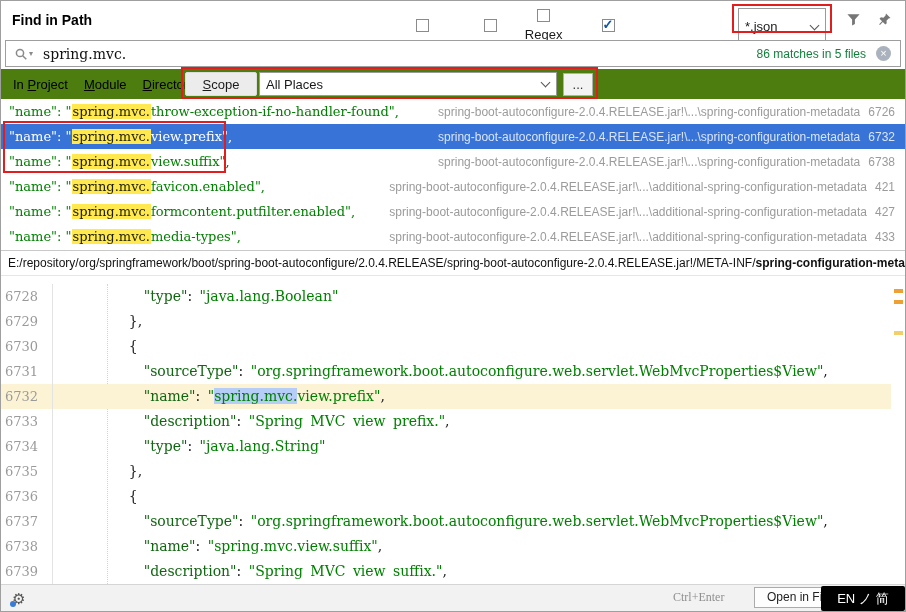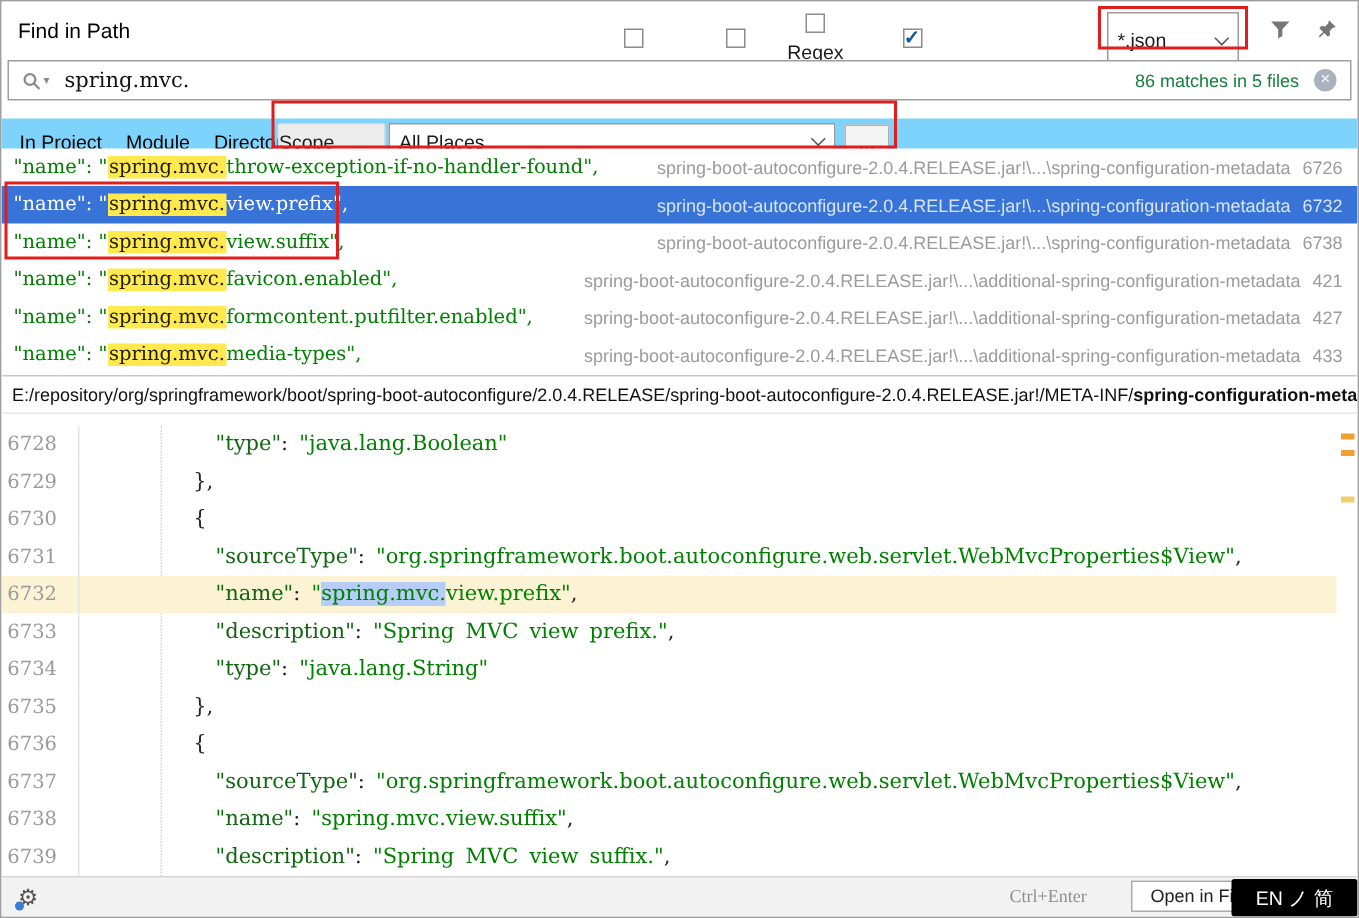--- a/index.html
+++ b/index.html
@@ -4,21 +4,21 @@
 <style>
   html,body{margin:0;padding:0;background:#e9e9e9;}
   *{box-sizing:border-box;}
   .window{
     position:relative;width:906px;height:612px;background:#fff;
     border:1px solid #9f9f9f;overflow:hidden;
     font-family:"Liberation Sans",sans-serif;color:#1a1a1a;
   }
   
   .top-bar{position:absolute;left:0;top:0;width:100%;height:38px;background:#fff;}
-  .win-title{position:absolute;left:11px;top:11px;font-size:14px;font-weight:normal;color:#000;}
+  .win-title{position:absolute;left:11px;top:11px;font-size:14px;font-weight:bold;color:#000;}
   .header-opts{position:absolute;left:388px;top:8px;display:flex;align-items:center;gap:16px;font-size:13px;}
   .opt{display:flex;align-items:center;gap:5px;white-space:nowrap;flex-direction:column;}
   .checkbox{width:13px;height:13px;border:1px solid #8b8b8b;background:#fff;position:relative;flex:0 0 auto;}
   .checkbox.checked::after{content:"✓";position:absolute;left:0px;top:-3px;font-size:13px;font-weight:bold;color:#1253a4;}
   .help-q{color:#2d6fd2;font-weight:bold;margin-left:2px;cursor:default;}
   .combo{display:flex;align-items:center;border:1px solid #9a9a9a;background:#fff;}
   .combo .combo-value{flex:1;padding-left:6px;font-size:13px;white-space:nowrap;overflow:hidden;}
   .chev{width:7px;height:7px;border-right:1.6px solid #555;border-bottom:1.6px solid #555;transform:rotate(45deg);margin:-3px 7px 0 4px;flex:0 0 auto;}
   .file-mask-combo{position:absolute;left:737px;top:7px;width:88px;height:37px;}
   .icon-btn{position:absolute;width:18px;height:18px;display:flex;align-items:center;justify-content:center;}
@@ -26,25 +26,25 @@
   .pin-btn{left:874px;top:9px;}
   
   .search-field{position:absolute;left:4px;top:39px;width:896px;height:27px;border:1px solid #9e9e9e;background:#fff;display:flex;align-items:center;}
   .search-icon-wrap{display:flex;align-items:center;margin-left:8px;}
   .search-caret{font-size:8px;color:#8a8a8a;margin-left:1px;}
   .search-query{margin-left:10px;font-family:"DejaVu Serif",serif;font-size:14px;color:#111;}
   .search-summary{margin-left:auto;font-size:12px;color:#15803d;}
   .clear-btn{width:15px;height:15px;border-radius:50%;background:#aab3bd;color:#fff;font-size:11px;line-height:15px;text-align:center;margin:0 9px 0 10px;flex:0 0 auto;}
   .clear-btn::before{content:"×";}
   
-  .scope-row{position:absolute;left:0;top:78px;width:100%;height:30px;background:#7dd3fc;padding-left:40px;}
+  .scope-row{position:absolute;left:0;top:68px;width:100%;height:30px;background:#4d7c0f;padding-left:40px;}
   .scope-tabs{position:absolute;left:12px;top:8px;display:flex;gap:16px;font-size:13px;color:#000;}
   .scope-tab{white-space:nowrap;cursor:default;}
   .mn{text-decoration:underline;}
-  .scope-tab-selected{position:absolute;left:184px;top:3px;width:72px;height:24px;background:#ececec;border:1px solid #dcdcdc;border-radius:2px;display:flex;align-items:center;font-size:13px;}
+  .scope-tab-selected{position:absolute;left:184px;top:3px;width:72px;height:24px;background:#ececec;border:1px solid #dcdcdc;border-radius:2px;display:flex;align-items:center;justify-content:center;font-size:13px;}
   .scope-combo{position:absolute;left:258px;top:3px;width:298px;height:24px;}
   .more-btn{position:absolute;left:562px;top:4px;width:30px;height:23px;border:1px solid #b0b0b0;background:#f3f3f3;display:flex;align-items:center;justify-content:center;font-size:13px;color:#333;}
   
   .results{position:absolute;left:0;top:98px;width:100%;height:150px;background:#fff;}
   .result-row{height:25px;display:flex;align-items:center;padding:0 10px 0 8px;white-space:nowrap;overflow:hidden;}
   .row-code{font-family:"DejaVu Serif",serif;font-size:13px;color:var(--code-green,#008000);}
   .code-match{background:var(--match-yellow,#ffe94f);color:#1d1d00;padding:0 1px;}
   .row-path{margin-left:auto;font-size:12px;color:#9b9b9b;}
   .row-line{margin-left:8px;font-size:12px;color:#9b9b9b;}
   .result-row.selected{background:var(--selection-blue,#3874d8);}

